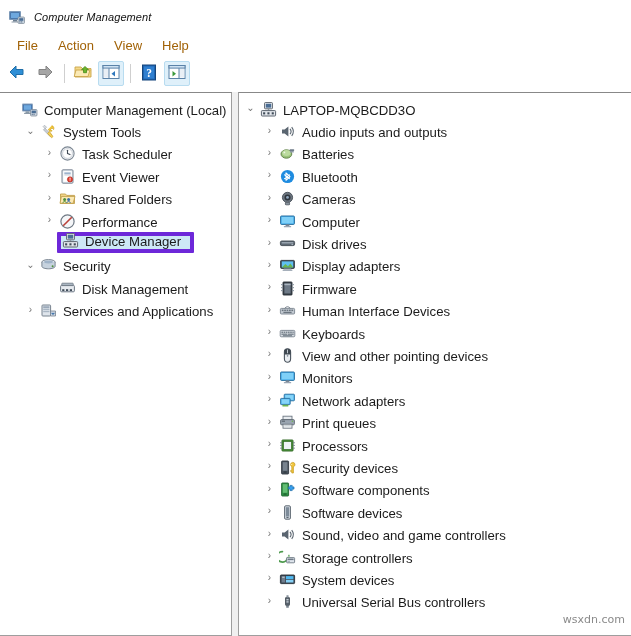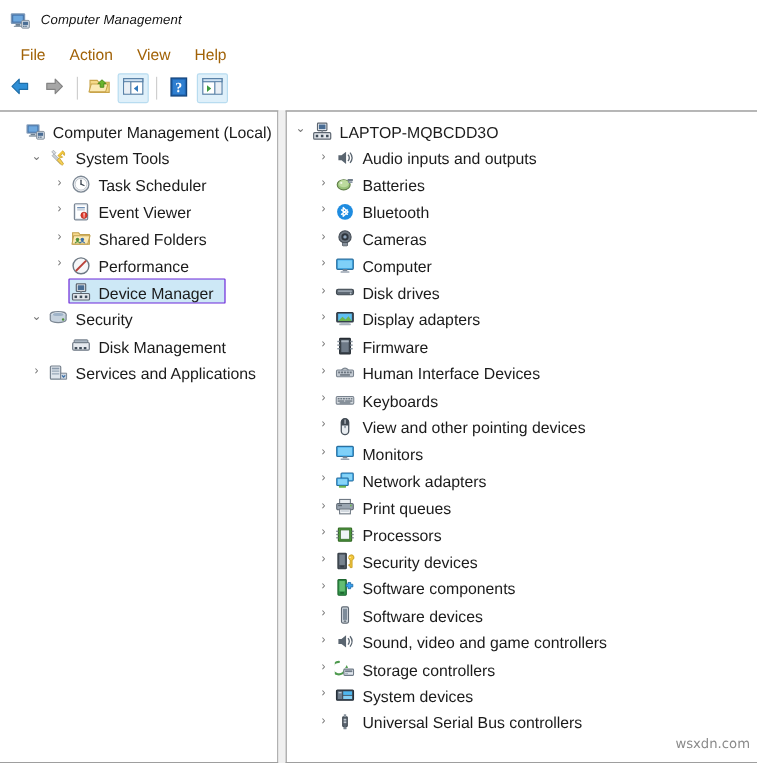--- a/index.html
+++ b/index.html
@@ -133,21 +133,21 @@
     white-space: nowrap;
     cursor: default;
   }
   .row .label {
     font-size: 13.2px;
     color: #1b1b1b;
     padding-right: 6px;
   }
   .row.selected .sel-wrap {
     background: #cde8f6;
-    border: 1px solid #6d28d9;
+    border: 4px solid #6d28d9;
   }
   .sel-wrap {
     display: flex;
     align-items: flex-end;
     border: 1px solid transparent;
     border-radius: 1px;
     padding: 0 3px 0 1px;
     box-sizing: border-box;
     height: 21px;
   }

